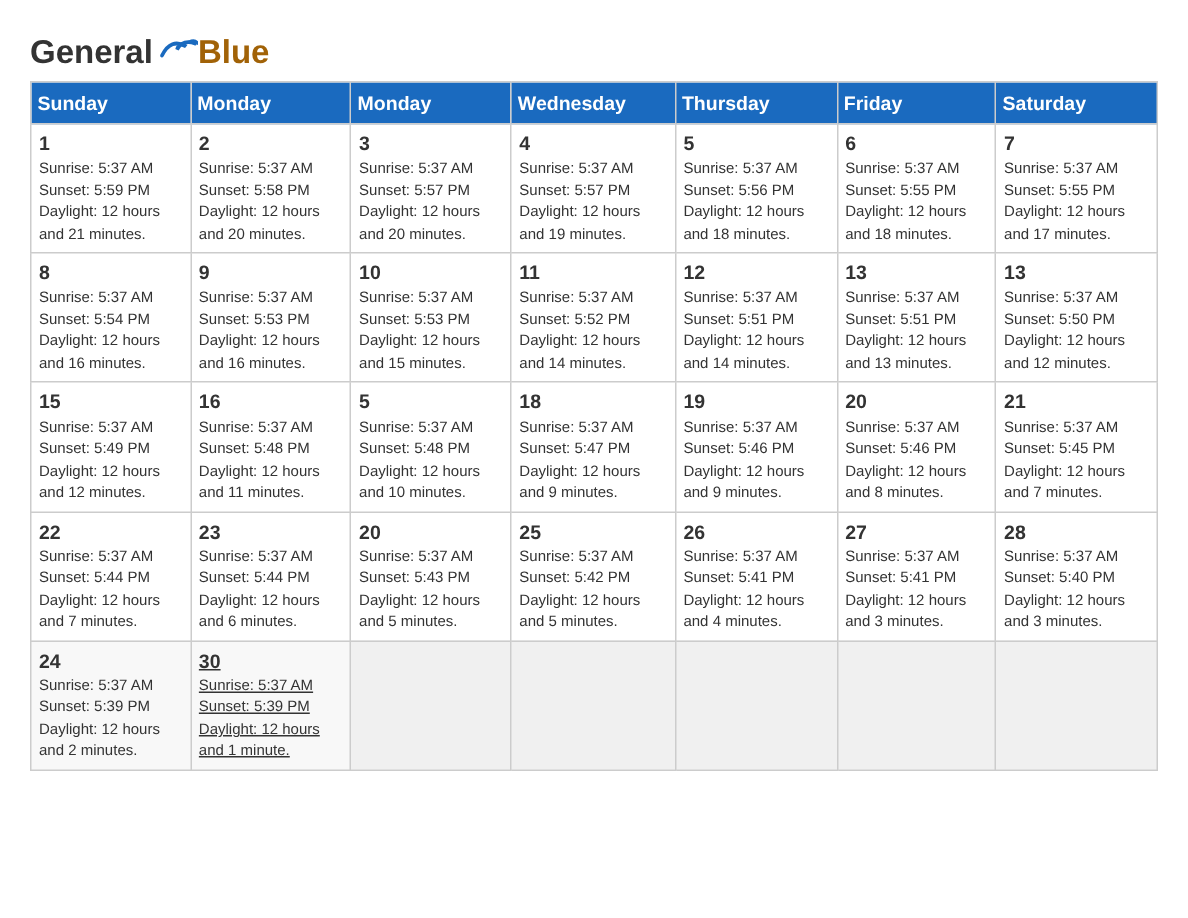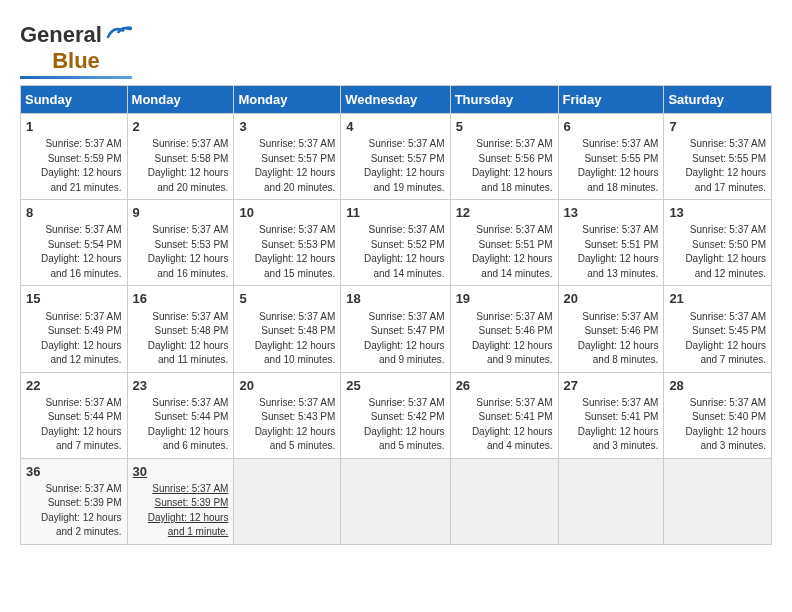--- a/index.html
+++ b/index.html
@@ -11,22 +11,22 @@
       padding: 16px 20px;
     }
     .header-area {
       display: flex;
       align-items: flex-start;
       justify-content: space-between;
       margin-bottom: 6px;
     }
     .logo {
       display: flex;
-      flex-direction: column;
-      align-items: center;
+      flex-direction: row;
+      align-items: flex-end;
       margin-top: 6px;
     }
     .logo-line {
       display: flex;
       align-items: center;
     }
     .logo-underline {
       width: 100%;
       height: 3px;
       background: linear-gradient(to right, #1a6abf, #5ba3e0);
@@ -80,21 +80,20 @@
     .day-num {
       font-size: 13px;
       font-weight: bold;
       display: block;
       margin-bottom: 1px;
     }
     .day-info {
       font-size: 10px;
       color: #333;
       line-height: 1.45;
-      text-align: right;
     }
   </style>
 </head>
 <body>
 
 <div class="header-area">
   <div class="logo">
     <div class="logo-line">
       <span style="font-size:22px;font-weight:bold;color:#333;">General</span>
       <svg width="28" height="22" viewBox="0 0 28 22" style="margin-left:2px;margin-top:-2px;">
@@ -241,21 +240,21 @@
           <span class="day-num">27</span>
           <div class="day-info">Sunrise: 5:37 AM<br>Sunset: 5:41 PM<br>Daylight: 12 hours and 3 minutes.</div>
         </td>
         <td>
           <span class="day-num">28</span>
           <div class="day-info">Sunrise: 5:37 AM<br>Sunset: 5:40 PM<br>Daylight: 12 hours and 3 minutes.</div>
         </td>
       </tr>
       <tr style="background: rgb(248, 248, 248);">
         <td style="background: rgb(248, 248, 248);">
-          <span class="day-num">36</span>
+          <span class="day-num">24</span>
           <div class="day-info">Sunrise: 5:37 AM<br>Sunset: 5:39 PM<br>Daylight: 12 hours and 2 minutes.</div>
         </td>
         <td style="background: rgb(248, 248, 248); text-decoration: underline;">
           <span class="day-num">30</span>
           <div class="day-info">Sunrise: 5:37 AM<br>Sunset: 5:39 PM<br>Daylight: 12 hours and 1 minute.</div>
         </td>
         <td class="empty" style="background: rgb(240, 240, 240);"></td>
         <td class="empty" style="background: rgb(240, 240, 240);"></td>
         <td class="empty" style="background: rgb(240, 240, 240);"></td>
         <td class="empty" style="background: rgb(240, 240, 240);"></td>

